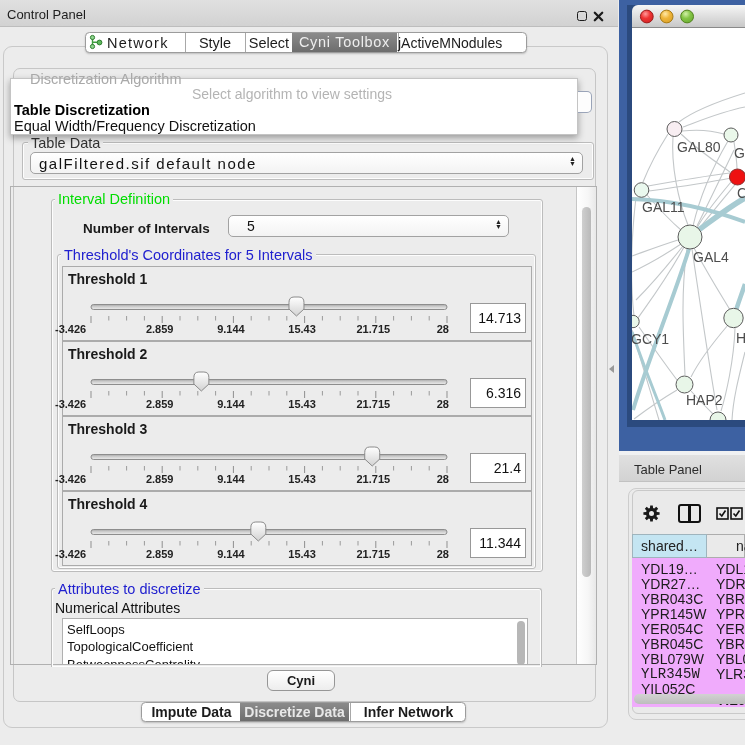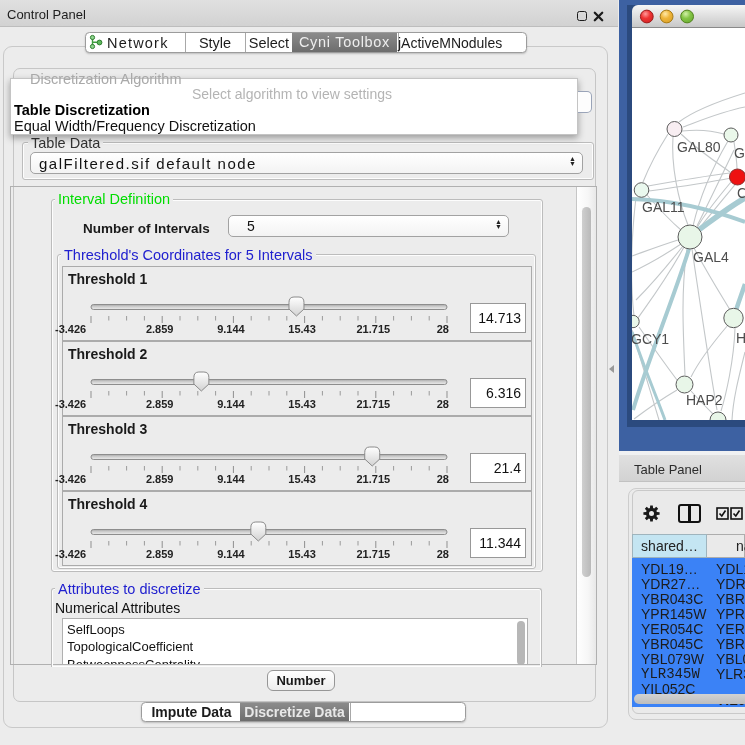--- a/index.html
+++ b/index.html
@@ -248,26 +248,27 @@
 <div class="abs" style="left:435px;top:548px;width:14px;text-align:right;font-size:11px;font-weight:bold;color:#222;">28</div>
 <div class="abs" style="left:470px;top:528px;width:56px;height:30px;background:#ffffff;border:1px solid #989898;"></div>
 <div class="abs" style="left:470px;top:535px;width:51px;text-align:right;font-size:14px;color:#111;">11.344</div>
 <div class="abs etched" style="left:51px;top:588px;width:491px;height:79px;border-bottom:none;border-radius:3px 3px 0 0;"></div>
 <div class="glabel" style="left:55px;top:582px;color:#2020cf;">Attributes to discretize</div>
 <div class="abs" style="left:55px;top:600px;font-size:14px;font-weight:normal;color:#111;">Numerical Attributes</div>
 <div class="abs" style="left:62px;top:618px;width:466px;height:46px;background:#ffffff;border:1px solid #b0b0b0;border-bottom:none;overflow:hidden;">
     <div style="position:absolute;left:4px;top:2px;font-size:13px;color:#111;line-height:17.4px;">SelfLoops<br>TopologicalCoefficient<br>BetweennessCentrality</div>
     <div style="position:absolute;right:2.5px;top:2px;width:8px;height:44px;background:#b7b7b7;border-radius:4px;"></div>
   </div>
-<div class="abs" style="left:267px;top:670px;width:68px;height:21px;background:linear-gradient(#ffffff,#ededed);border:1px solid #969696;border-radius:6px;font-size:13px;font-weight:bold;color:#1a1a1a;text-align:center;line-height:19px;">Number</div>
+<div class="abs" style="left:267px;top:670px;width:68px;height:21px;background:linear-gradient(#ffffff,#ededed);border:1px solid #969696;border-radius:6px;font-size:13px;font-weight:bold;color:#1a1a1a;text-align:center;line-height:19px;">Cyni</div>
 <div class="abs" style="left:141px;top:702px;width:325px;height:20px;background:#ffffff;border:1px solid #9c9c9c;border-radius:4.5px;box-shadow:0 1px 2px rgba(0,0,0,0.2);overflow:hidden;">
     <div style="position:absolute;left:99px;top:0;width:1px;height:20px;background:#a8a8a8;"></div>
     <div style="position:absolute;left:208px;top:0;width:1px;height:20px;background:#a8a8a8;"></div>
     <div style="position:absolute;left:0px;top:0;width:99px;height:20px;color:#1c1c1c;font-size:14px;line-height:19px;text-align:center;"><b>Impute Data</b></div>
     <div style="position:absolute;left:99px;top:0;width:109px;height:20px;color:#1c1c1c;font-size:14px;line-height:19px;text-align:center;">Discretize Data</div>
+    <div style="position:absolute;left:208px;top:0;width:117px;height:20px;color:#1c1c1c;font-size:14px;line-height:19px;text-align:center;"><b>Infer Network</b></div>
   </div>
 <div class="abs" style="left:240px;top:703px;width:109px;height:18px;background:linear-gradient(#8b8b8b,#6d6d6d);color:#e8e8e8;font-size:14px;font-weight:bold;line-height:18px;text-align:center;">Discretize Data</div>
 <div class="abs" style="left:10px;top:78px;width:568px;height:57px;background:#ffffff;border:1px solid #c4c4c4;box-shadow:0 3px 7px rgba(0,0,0,0.35);"></div>
 <div class="abs" style="left:578px;top:91px;width:14px;height:22px;background:#fdfdfd;border:1px solid #9aa4b8;border-left:none;border-radius:0 5px 5px 0;"></div>
 <div class="abs" style="left:30px;top:71px;font-size:14.5px;color:#a9a9a9;z-index:5;">Discretization Algorithm</div>
 <div class="abs" style="left:192px;top:86px;font-size:14px;color:#b4b4b4;z-index:5;">Select algorithm to view settings</div>
 <div class="abs" style="left:14px;top:102px;font-size:14.5px;font-weight:bold;color:#000;z-index:5;">Table Discretization</div>
 <div class="abs" style="left:14px;top:118px;font-size:14.5px;color:#111;z-index:5;">Equal Width/Frequency Discretization</div>
 <div class="abs" style="left:609px;top:365px;width:0;height:0;border-top:4px solid transparent;border-bottom:4px solid transparent;border-right:5px solid #999;"></div>
 <div class="abs" style="left:619px;top:0;width:126px;height:451px;background:#3d61a2;"></div>
@@ -368,21 +369,21 @@
 <rect x="1" y="1" width="11" height="11" fill="none" stroke="#111" stroke-width="1.6"></rect>
 <path d="M3.5 6.5 L5.8 9 L9.5 3.5" stroke="#111" stroke-width="1.6" fill="none"></path>
 </svg>
 <svg class="abs" style="left:729.8px;top:506.5px;" width="13" height="13" viewBox="0 0 13 13">
 <rect x="1" y="1" width="11" height="11" fill="none" stroke="#111" stroke-width="1.6"></rect>
 <path d="M3.5 6.5 L5.8 9 L9.5 3.5" stroke="#111" stroke-width="1.6" fill="none"></path>
 </svg>
 <div class="abs" style="left:632px;top:533.5px;width:75px;height:24.5px;background:#c4e5f2;border:1px solid #9fb4bd;font-size:14px;color:#222;text-align:center;line-height:23px;">shared…</div>
 <div class="abs" style="left:707px;top:533.5px;width:38px;height:24.5px;background:#eaeaea;border:1px solid #adadad;border-left:none;overflow:hidden;"></div>
 <div class="abs" style="left:736px;top:538px;font-size:14px;color:#222;">na…</div>
-<div class="abs" style="left:632px;top:558px;width:113px;height:149px;background:#3b82f6;overflow:hidden;">
+<div class="abs" style="left:632px;top:558px;width:113px;height:149px;background:#f0abfc;overflow:hidden;">
     <div style="position:absolute;left:9px;top:3.0px;font-size:14px;color:#1c1c1c;white-space:nowrap;">YDL19…</div>
     <div style="position:absolute;left:84px;top:3.0px;font-size:14px;color:#1c1c1c;white-space:nowrap;">YDL1</div>
     <div style="position:absolute;left:9px;top:18.1px;font-size:14px;color:#1c1c1c;white-space:nowrap;">YDR27…</div>
     <div style="position:absolute;left:84px;top:18.1px;font-size:14px;color:#1c1c1c;white-space:nowrap;">YDR2</div>
     <div style="position:absolute;left:9px;top:33.1px;font-size:14px;color:#1c1c1c;white-space:nowrap;">YBR043C</div>
     <div style="position:absolute;left:84px;top:33.1px;font-size:14px;color:#1c1c1c;white-space:nowrap;">YBR0</div>
     <div style="position:absolute;left:9px;top:48.2px;font-size:14px;color:#1c1c1c;white-space:nowrap;">YPR145W</div>
     <div style="position:absolute;left:84px;top:48.2px;font-size:14px;color:#1c1c1c;white-space:nowrap;">YPR1</div>
     <div style="position:absolute;left:9px;top:63.2px;font-size:14px;color:#1c1c1c;white-space:nowrap;">YER054C</div>
     <div style="position:absolute;left:84px;top:63.2px;font-size:14px;color:#1c1c1c;white-space:nowrap;">YER0</div>

